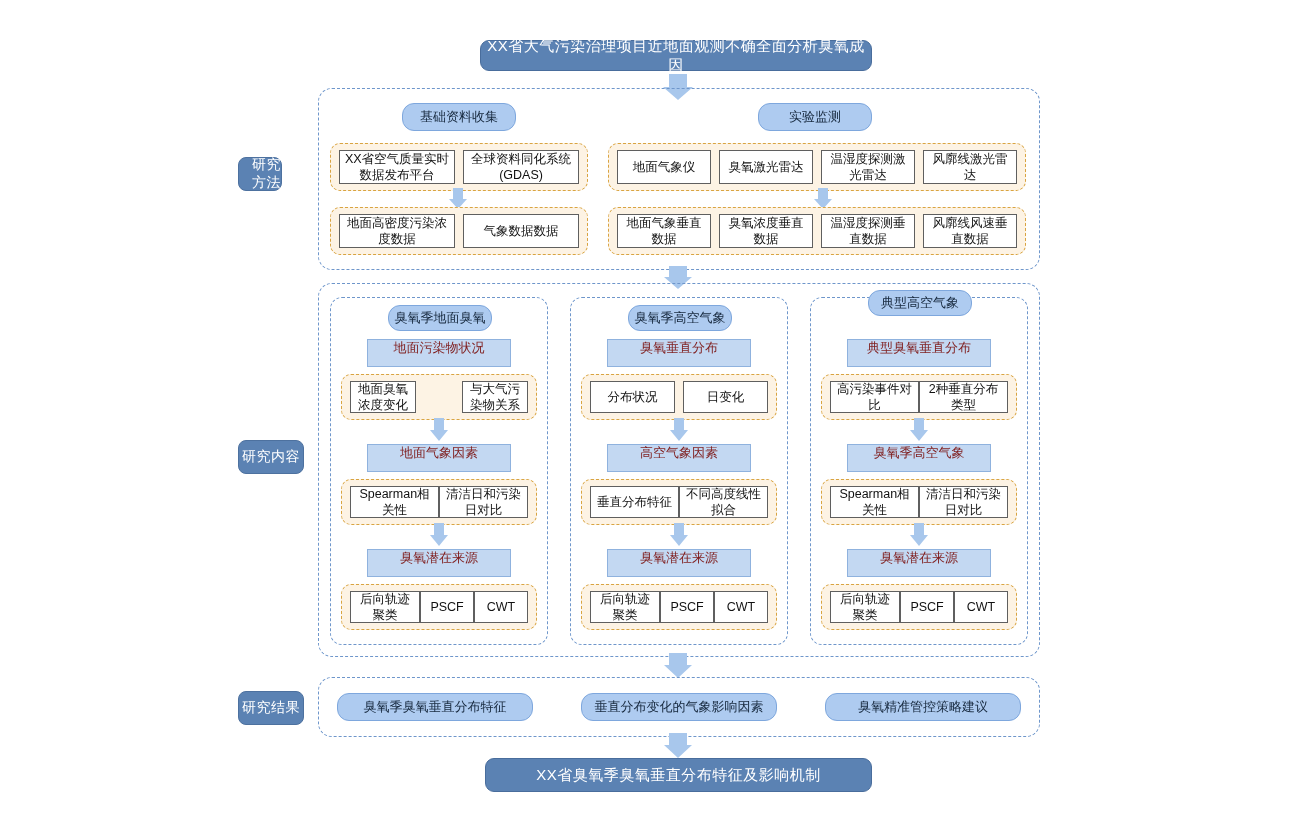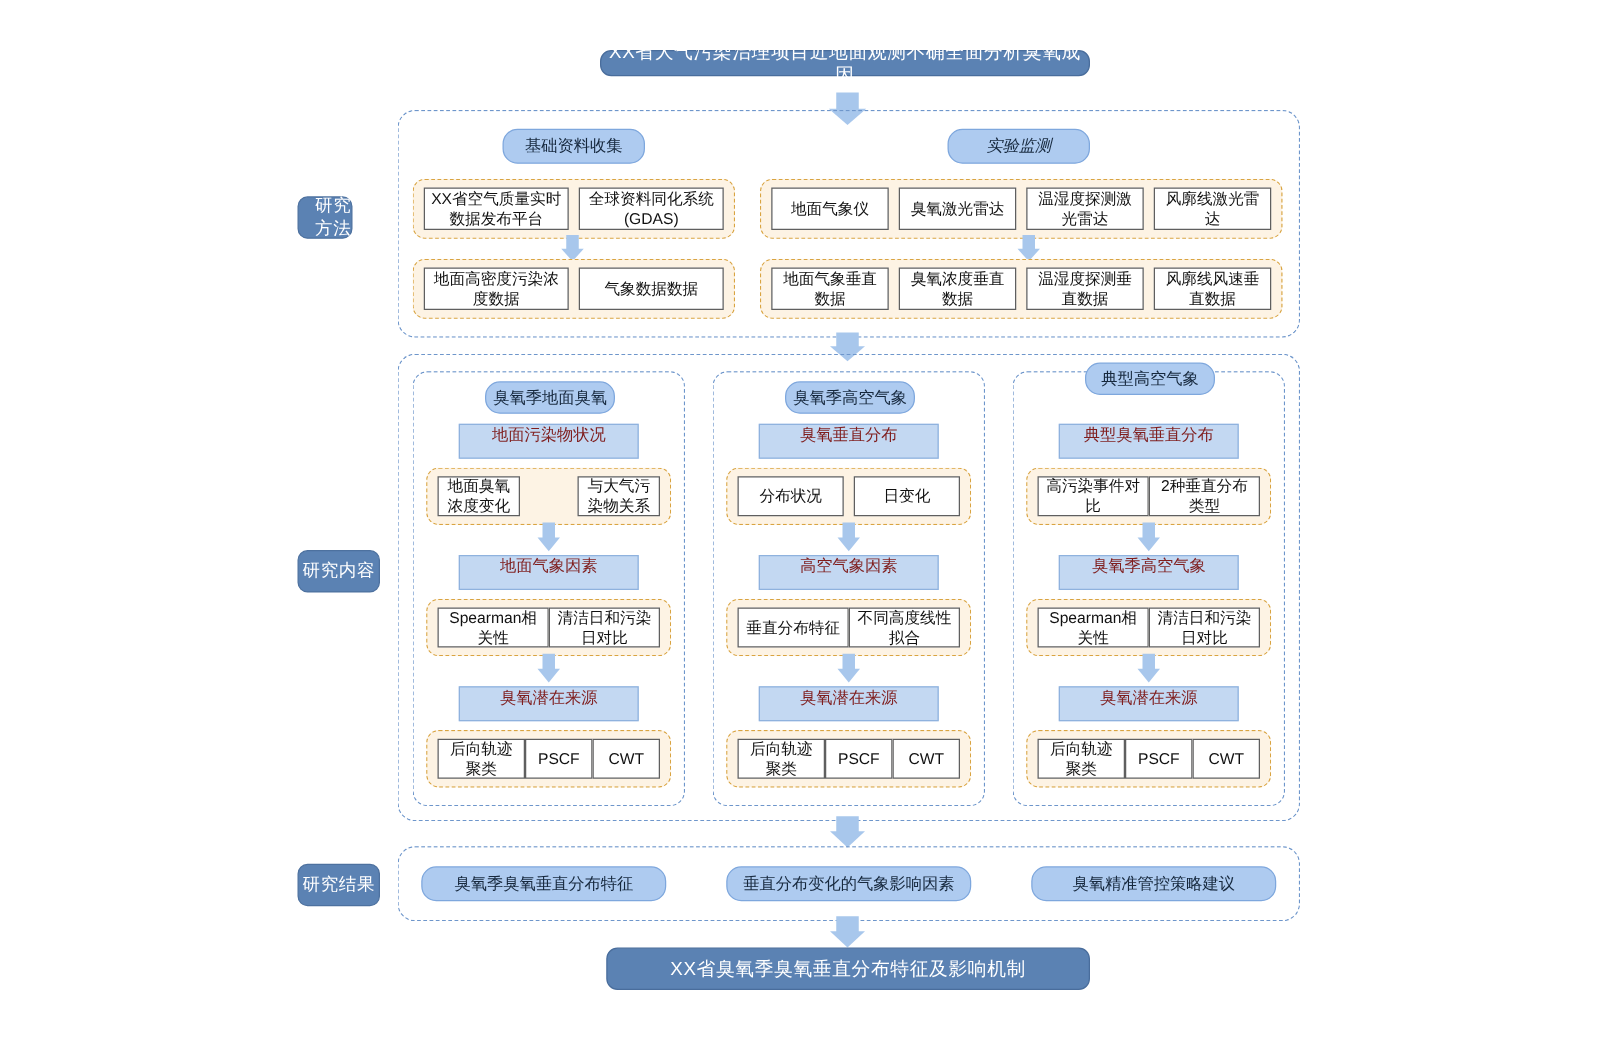--- a/index.html
+++ b/index.html
@@ -143,21 +143,21 @@
     border-left-color: transparent;
     border-right-color: transparent;
     border-top-color: #a8c7ec;
   }
 </style>
 </head>
 <body>
 
 <div id="canvas">
 
-  <div class="abs hdr-box" style="left:480px; top:40px; width:392px; height:21px;">
+  <div class="abs hdr-box" style="left:480px; top:40px; width:392px; height:31px;">
     <span>XX省大气污染治理项目近地面观测不确全面分析臭氧成因</span>
   </div>
 
   <div class="arrow" style="left:655px; top:74px; width:46px; height:26px;">
     <span class="shaft" style="width:18px; height:15px;"></span>
     <span class="head" style="top:13px; border-left-width:15px; border-right-width:15px; border-top-width:13px;"></span>
   </div>
 
   <div class="abs stage-label" style="left:238px; top:157px; width:44px; height:34px;text-align:right;">
     <span>研究方法</span>
@@ -185,21 +185,21 @@
 
   <div class="abs group gapped" style="left:330px; top:207px; width:258px; height:48px;">
     <div class="leaf" style="flex:1 1 0;">
       <span>地面高密度污染浓度数据</span>
     </div>
     <div class="leaf" style="flex:1 1 0;">
       <span>气象数据数据</span>
     </div>
   </div>
 
-  <div class="abs pill" style="left:758px; top:103px; width:114px; height:28px;font-style:italic;">
+  <div class="abs pill" style="left:758px; top:103px; width:114px; height:28px;">
     <span>实验监测</span>
   </div>
 
   <div class="abs group gapped" style="left:608px; top:143px; width:418px; height:48px;">
     <div class="leaf" style="flex:1 1 0;">
       <span>地面气象仪</span>
     </div>
     <div class="leaf" style="flex:1 1 0;">
       <span>臭氧激光雷达</span>
     </div>

